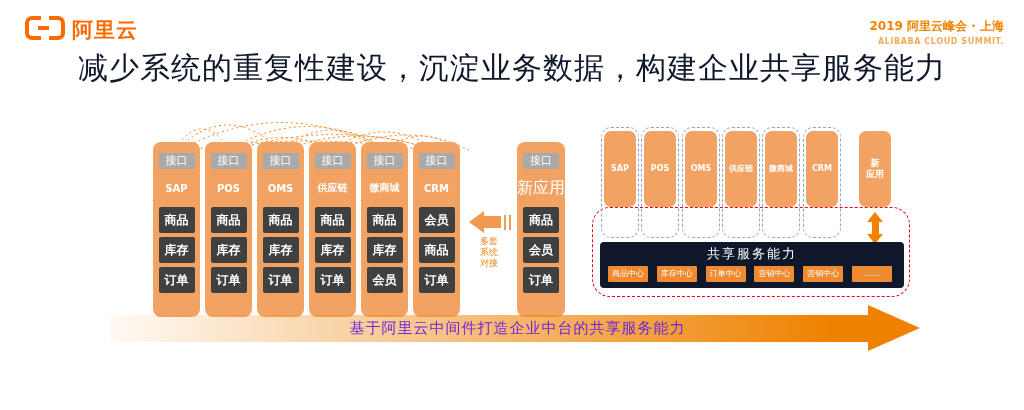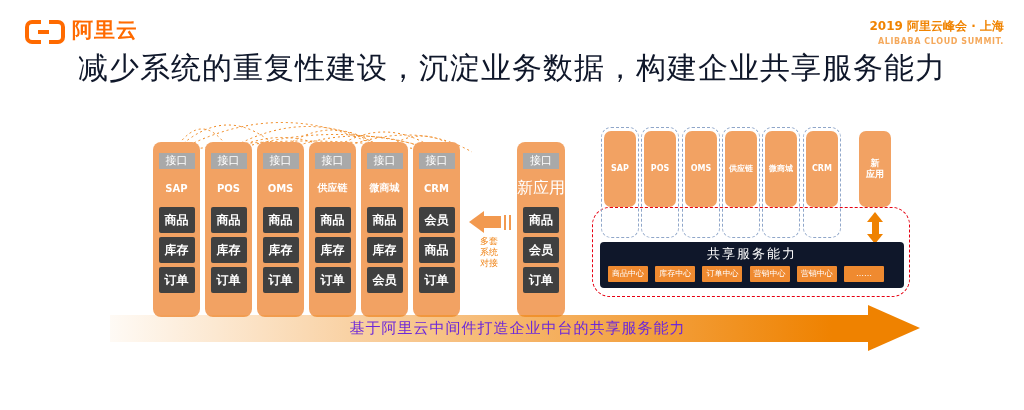--- a/index.html
+++ b/index.html
@@ -1,21 +1,21 @@
 <!DOCTYPE html>
 <html><head>
 <meta charset="utf-8">
 <style>
   * { margin:0; padding:0; box-sizing:border-box; }
   html,body { background:#ffffff; }
   body { font-family:"DejaVu Sans","Liberation Sans",sans-serif; }
   .slide { position:relative; width:1024px; height:410px; background:#ffffff; overflow:hidden; }
 
   
-  .logo { position:absolute; left:25px; top:16px; display:flex; align-items:flex-end; gap:7px; }
+  .logo { position:absolute; left:25px; top:16px; display:flex; align-items:flex-start; gap:7px; }
   .logo-mark { position:relative; width:40px; height:24px; }
   .lb,.rb { position:absolute; top:0; width:16px; height:24px; border:4px solid #FF6A00; }
   .lb { left:0; border-right:none; border-radius:7px 0 0 7px; }
   .rb { right:0; border-left:none; border-radius:0 7px 7px 0; }
   .ldash { position:absolute; left:13px; top:10px; width:11px; height:4px; background:#FF6A00; }
   .logo-text { color:#FF6A00; font-size:21px; font-weight:bold; letter-spacing:1px; }
   .event { position:absolute; right:20px; top:18px; text-align:right;margin-left:8px; }
   .event-line1 { color:#F08300; font-size:12px; font-weight:bold; }
   .event-line2 { color:#F5A95C; font-size:8px; font-weight:bold; letter-spacing:0.6px; margin-top:2px; }
 
@@ -57,21 +57,21 @@
   .red-dash { position:absolute; left:592px; top:207px; width:318px; height:90px;
               border:1.5px dashed #E60012; border-radius:18px; }
   .updown { position:absolute; left:867px; top:212px; width:16px; }
   .ud-t { width:0; height:0; margin:0 auto; border-left:8px solid transparent; border-right:8px solid transparent;
           border-bottom:10px solid #EF8200; }
   .ud-m { width:7px; height:12px; margin:0 auto; background:#EF8200; }
   .ud-b { width:0; height:0; margin:0 auto; border-left:8px solid transparent; border-right:8px solid transparent;
           border-top:10px solid #EF8200; }
   .shared { position:absolute; left:600px; top:242px; width:304px; height:46px; background:#0f172a; border-radius:4px; }
   .shared-title { margin-top:3px; text-align:center; color:#ffffff; font-size:13px; letter-spacing:2px; }
-  .centers { display:flex; justify-content:space-between; padding:3px 20px 0 8px; }
+  .centers { display:flex; justify-content:space-between; padding:3px 12px 0 8px; }
   .center-box { height:16px; min-width:40px; padding:0 4px; background:#EF8A30; border-radius:1px;
                 color:#ffffff; font-size:8px; line-height:16px; text-align:center; white-space:nowrap; }
 
   
   .banner-body { position:absolute; left:110px; top:315px; width:760px; height:27px;
                  background:linear-gradient(90deg, rgba(239,130,0,0.04), rgba(240,141,26,0.55) 45%, #EF8200 95%); }
   .banner-head { position:absolute; left:868px; top:305px; width:0; height:0;
                  border-top:23px solid transparent; border-bottom:23px solid transparent;
                  border-left:52px solid #EF8200; }
   .banner-text { position:absolute; left:110px; top:319px; width:760px; padding-left:55px;

